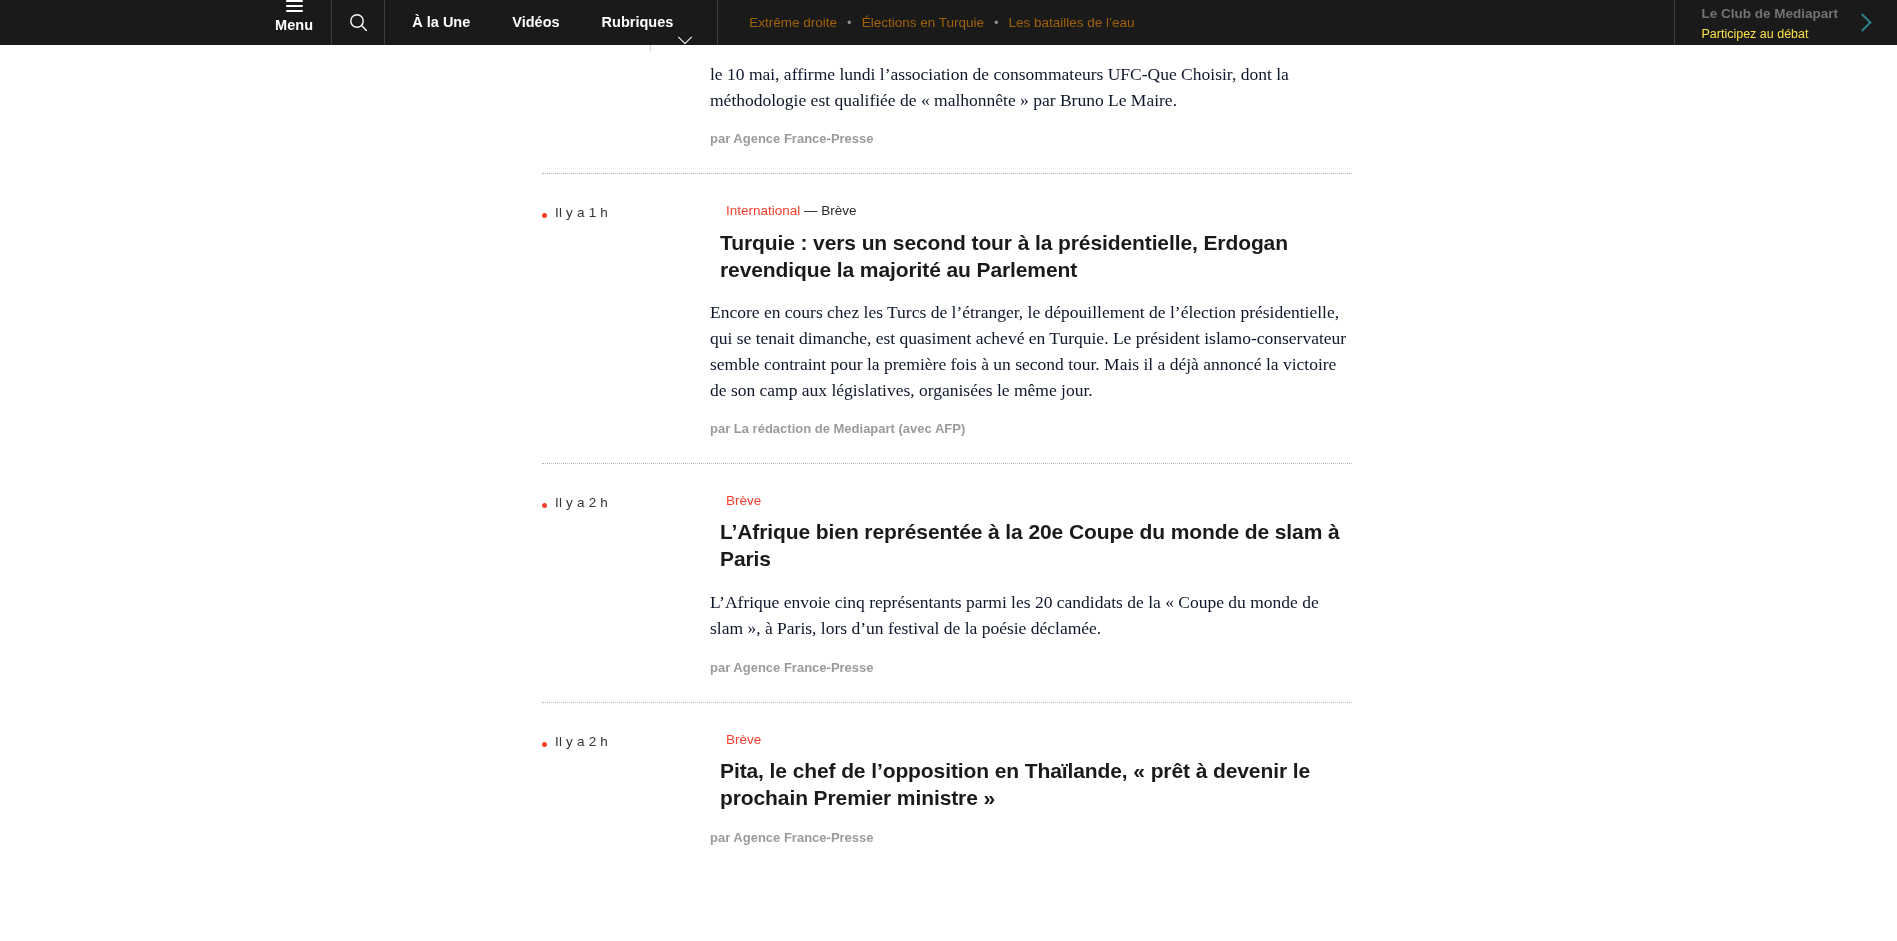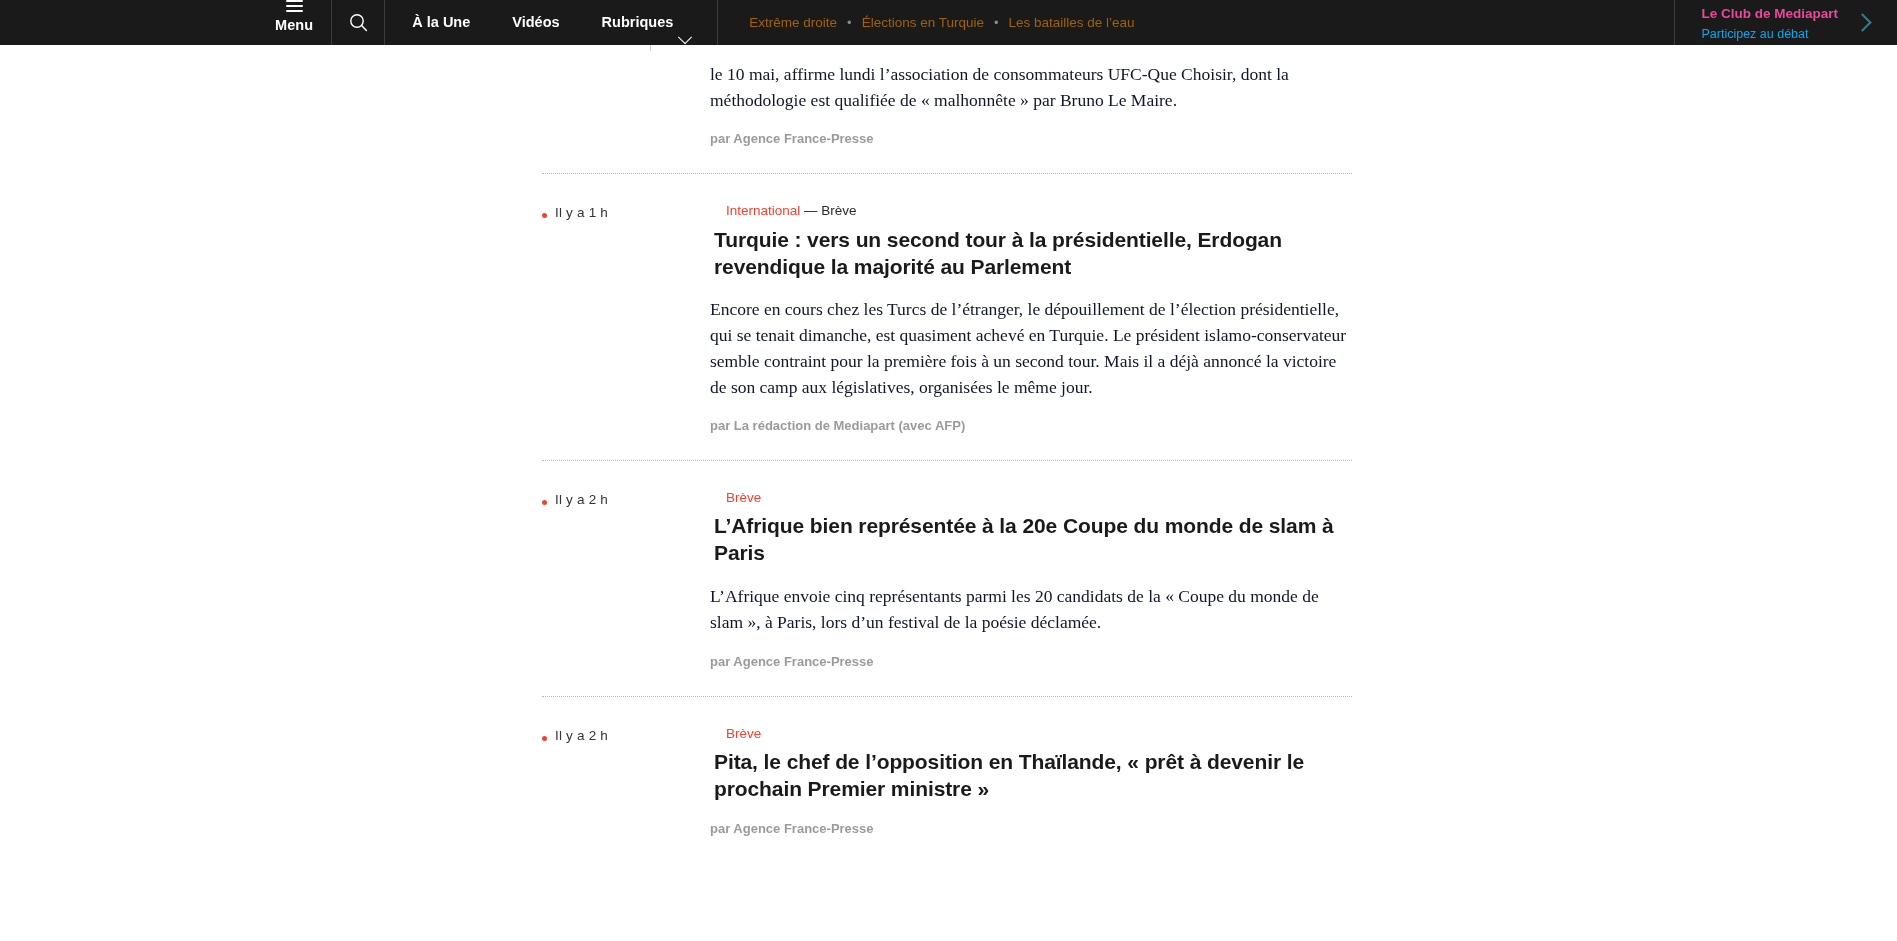--- a/index.html
+++ b/index.html
@@ -131,26 +131,26 @@
     display: flex;
     align-items: center;
     gap: 18px;
     padding: 0 28px 0 26px;
     cursor: pointer;
   }
   .club-text { line-height: 1.25; }
   .club-title {
     font-size: 13.5px;
     font-weight: bold;
-    color: #ec4899;
+    color: #737373;
     white-space: nowrap;
   }
   .club-sub {
     font-size: 12.5px;
-    color: #0ea5e9;
+    color: #fde047;
     white-space: nowrap;
   }
   .club-chev {
     width: 11px; height: 11px;
     border-top: 2px solid #2d7f8e;
     border-right: 2px solid #2d7f8e;
     transform: rotate(45deg);
     display: inline-block;
     flex: none;
   }
@@ -223,21 +223,21 @@
   }
   .kicker .dash { color: #1a1a1a; }
   .kicker .type { color: #2b2b2b; }
 
   .headline {
     font-family: "Liberation Sans", sans-serif;
     font-size: 21px;
     font-weight: bold;
     line-height: 1.28;
     color: #1a1a1a;
-    margin: 4px;
+    margin: 10px;
     letter-spacing: -0.1px;
   }
   .headline a { color: inherit; text-decoration: none; }
 
   .excerpt {
     font-family: "Liberation Serif", serif;
     font-size: 17.5px;
     line-height: 1.47;
     color: #0f172a;
     margin: 17px 0 0 0;

